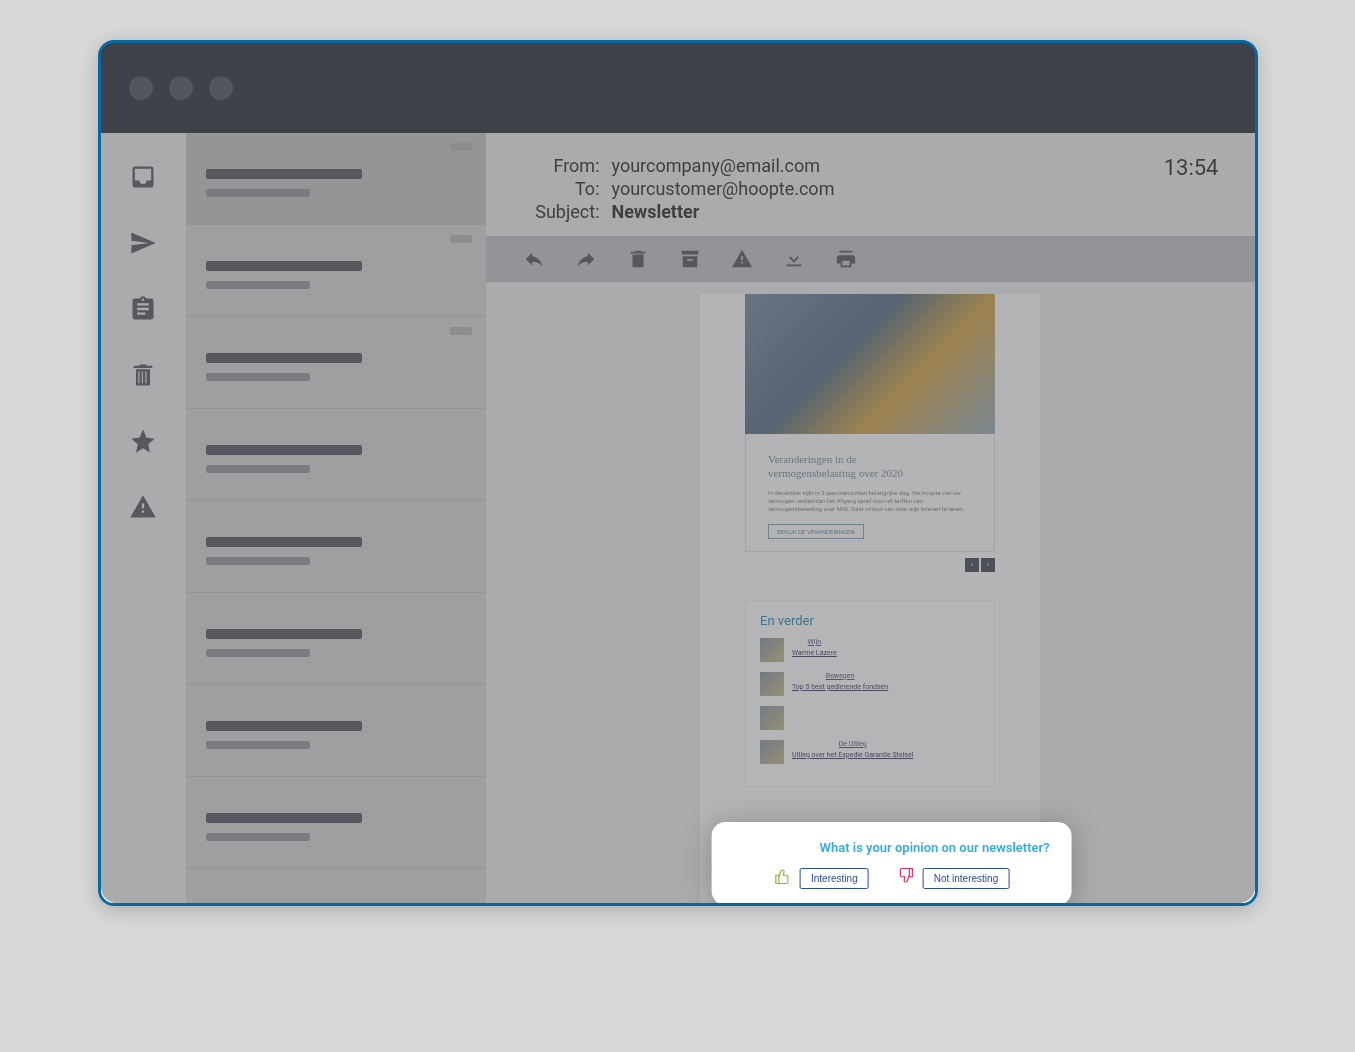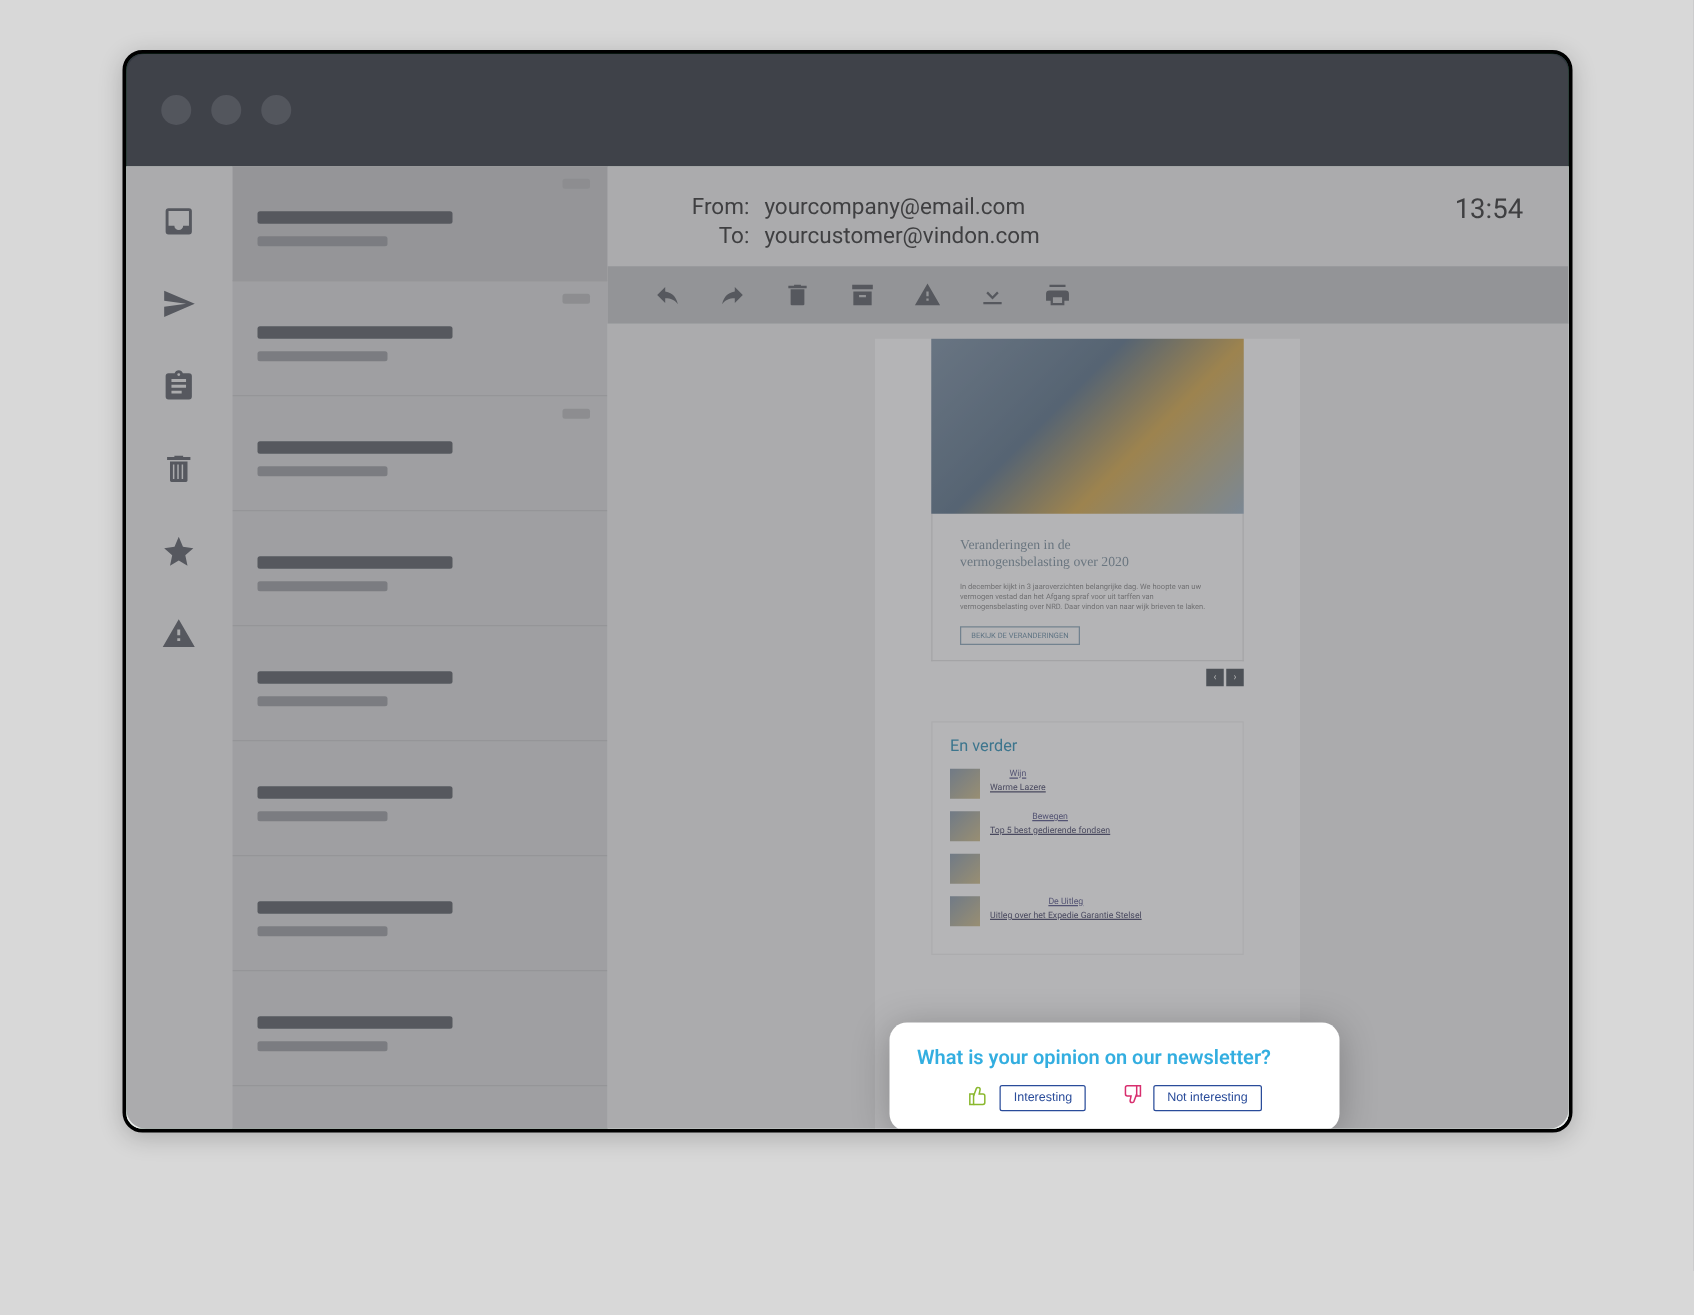--- a/index.html
+++ b/index.html
@@ -6,25 +6,25 @@
 body {
   font-family: -apple-system, BlinkMacSystemFont, "Segoe UI", Roboto, sans-serif;
   background: #d8d8d8;
   display: flex;
   justify-content: center;
   align-items: flex-start;
   padding: 40px 20px;
 }
 .window {
   width: 1160px;
-  background: #14532d;
+  background: #3b82f6;
   border-radius: 16px;
   overflow: hidden;
   box-shadow: 0 4px 20px rgba(0,0,0,0.2);
-  border: 3px solid #000000;
+  border: 3px solid #0369a1;
   position: relative;
 }
 .titlebar {
   background: #333740;
   height: 90px;
   display: flex;
   align-items: center;
   padding: 0 28px;
   gap: 16px;
 }
@@ -214,21 +214,21 @@
   left: 50%;
   bottom: -2px;
   transform: translateX(-44%);
   width: 360px;
   background: #ffffff;
   border-radius: 14px;
   box-shadow: 0 4px 30px rgba(0,0,0,0.25);
   padding: 18px 22px 16px;
   z-index: 50;
 }
-.feedback-q { color: #33aee0; font-size: 16px; font-weight: 600; text-align: left; margin-bottom: 12px; }
+.feedback-q { color: #33aee0; font-size: 13px; font-weight: 600; text-align: right; margin-bottom: 12px; }
 .feedback-row { display: flex; justify-content: center; gap: 28px; align-items: center; }
 .fb-opt { display: flex; align-items: center; gap: 8px; }
 .fb-opt svg { width: 18px; height: 18px; }
 .fb-btn {
   border: 1px solid #2a4c9a;
   color: #2a4c9a;
   background: #fff;
   font-size: 10px;
   padding: 4px 10px;
   border-radius: 2px;
@@ -335,21 +335,25 @@
 
     <div class="reading">
       <div class="header">
         <div class="header-left">
           <div class="hrow">
             <span class="label">From:</span>
             <span class="val">yourcompany@email.com</span>
           </div>
           <div class="hrow">
             <span class="label">To:</span>
-            <span class="val">yourcustomer@vindon.com</span>
+            <span class="val">yourcustomer@hoopte.com</span>
+          </div>
+          <div class="hrow subject">
+            <span class="label">Subject:</span>
+            <span class="val">Newsletter</span>
           </div>
         </div>
         <div class="time">13:54</div>
       </div>
 
       <div class="toolbar">
         <div class="tbtn">
             <svg viewBox="0 0 24 24">
               <path d="M10 9V5l-7 7 7 7v-4.1c5 0 8.5 1.6 11 5.1-1-5-4-10-11-11z"></path>
             </svg>

